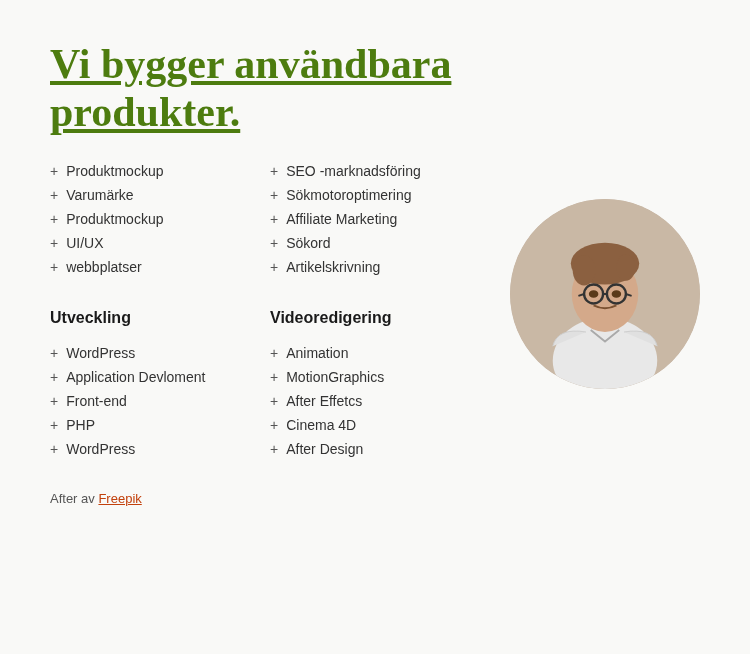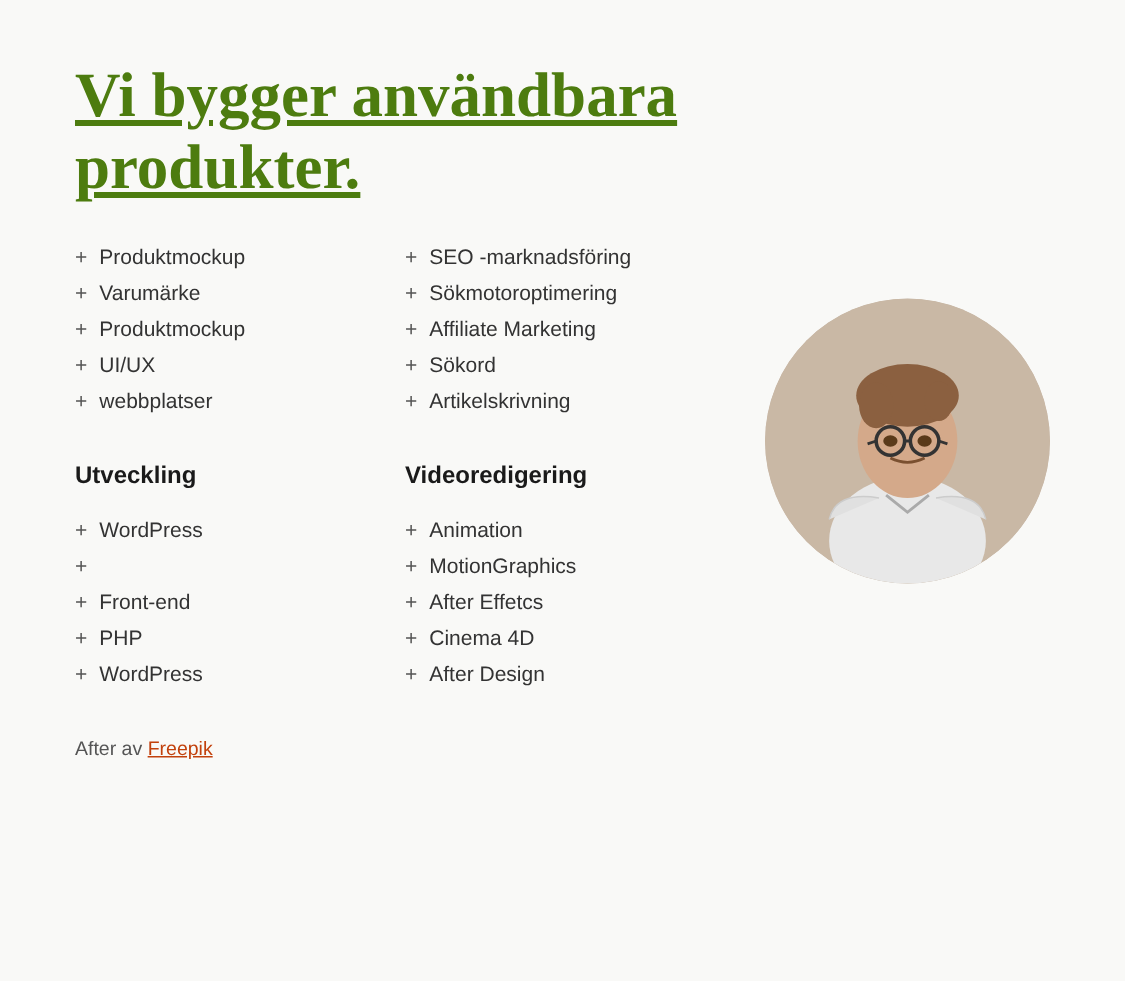--- a/index.html
+++ b/index.html
@@ -161,20 +161,21 @@
           </div>
           <div>
             <div class="section-title">Utveckling</div>
             <ul class="section-list">
               <li>
                 <span class="plus">+</span>
                 <span>WordPress</span>
               </li>
               <li>
                 <span class="plus">+</span>
+                <span>Application Devloment</span>
               </li>
               <li>
                 <span class="plus">+</span>
                 <span>Front-end</span>
               </li>
               <li>
                 <span class="plus">+</span>
                 <span>PHP</span>
               </li>
               <li>

